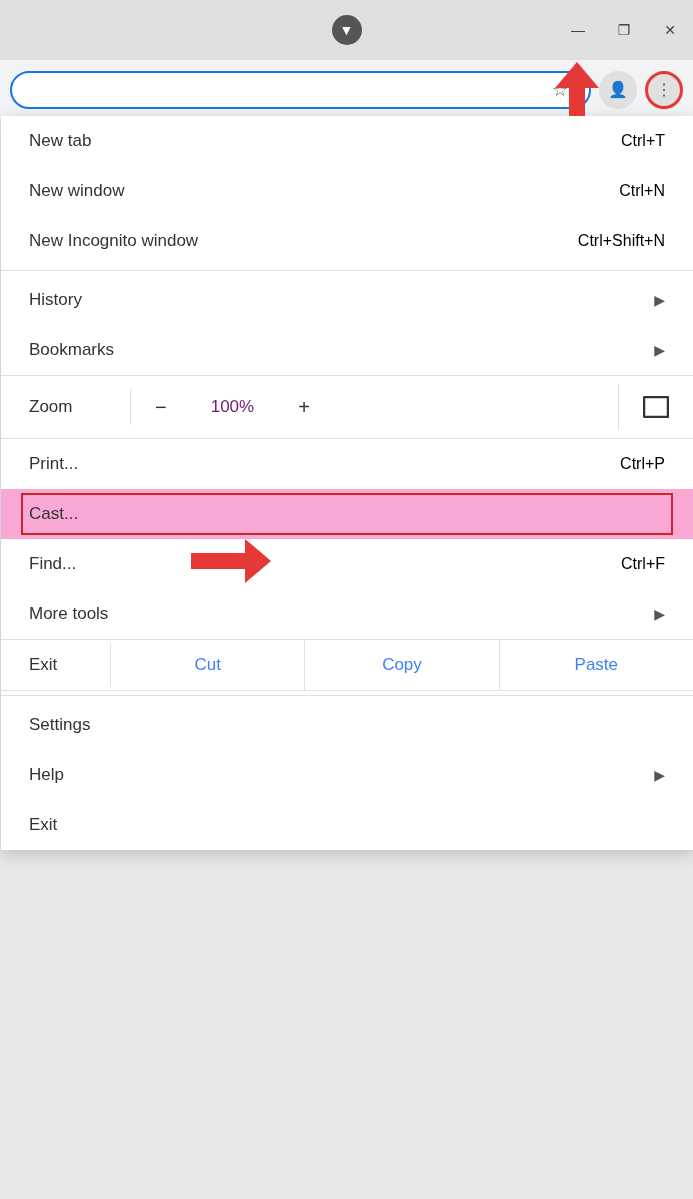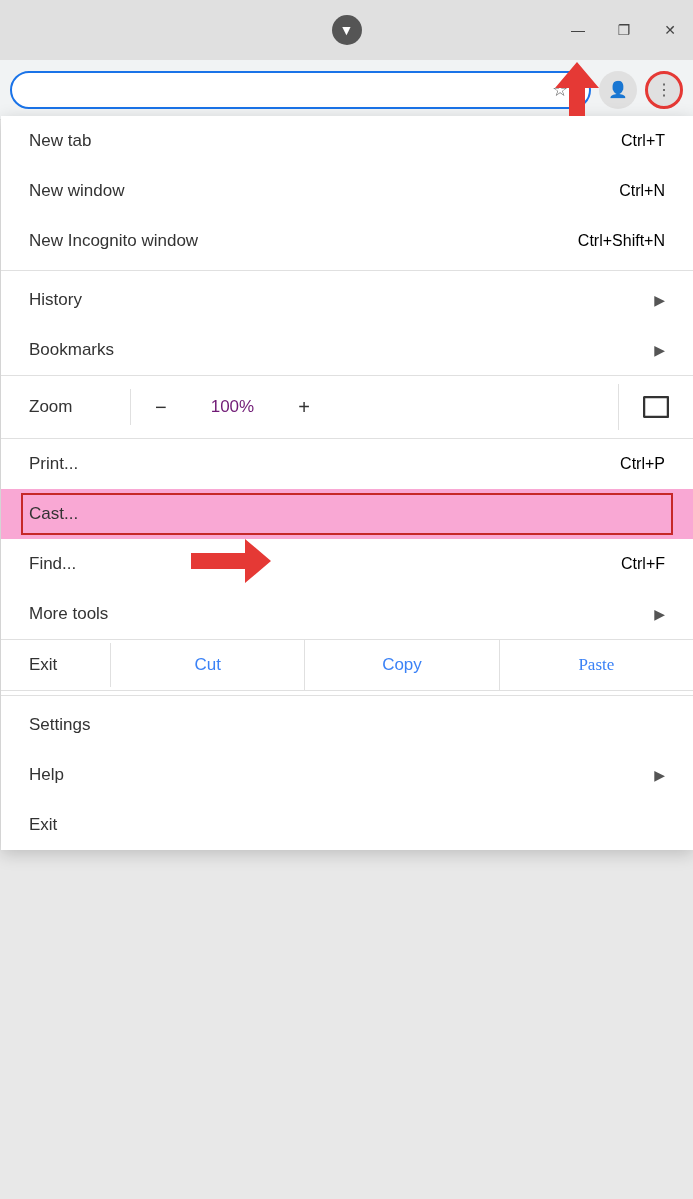--- a/index.html
+++ b/index.html
@@ -262,21 +262,21 @@
       color: #3b82f6;
       text-align: center;
       border-right: 1px solid #e0e0e0;
       cursor: pointer;
       min-height: 50px;
       display: flex;
       align-items: center;
       justify-content: center;
     }
 
-    .edit-btn:last-child { border-right: none; font-family: Liberation Serif, serif; }
+    .edit-btn:last-child { border-right: none; }
 
     
     .cast-border {
       border: 2px solid #c62828;
       position: absolute;
       left: 20px;
       right: 20px;
       top: 4px;
       bottom: 4px;
       pointer-events: none;

